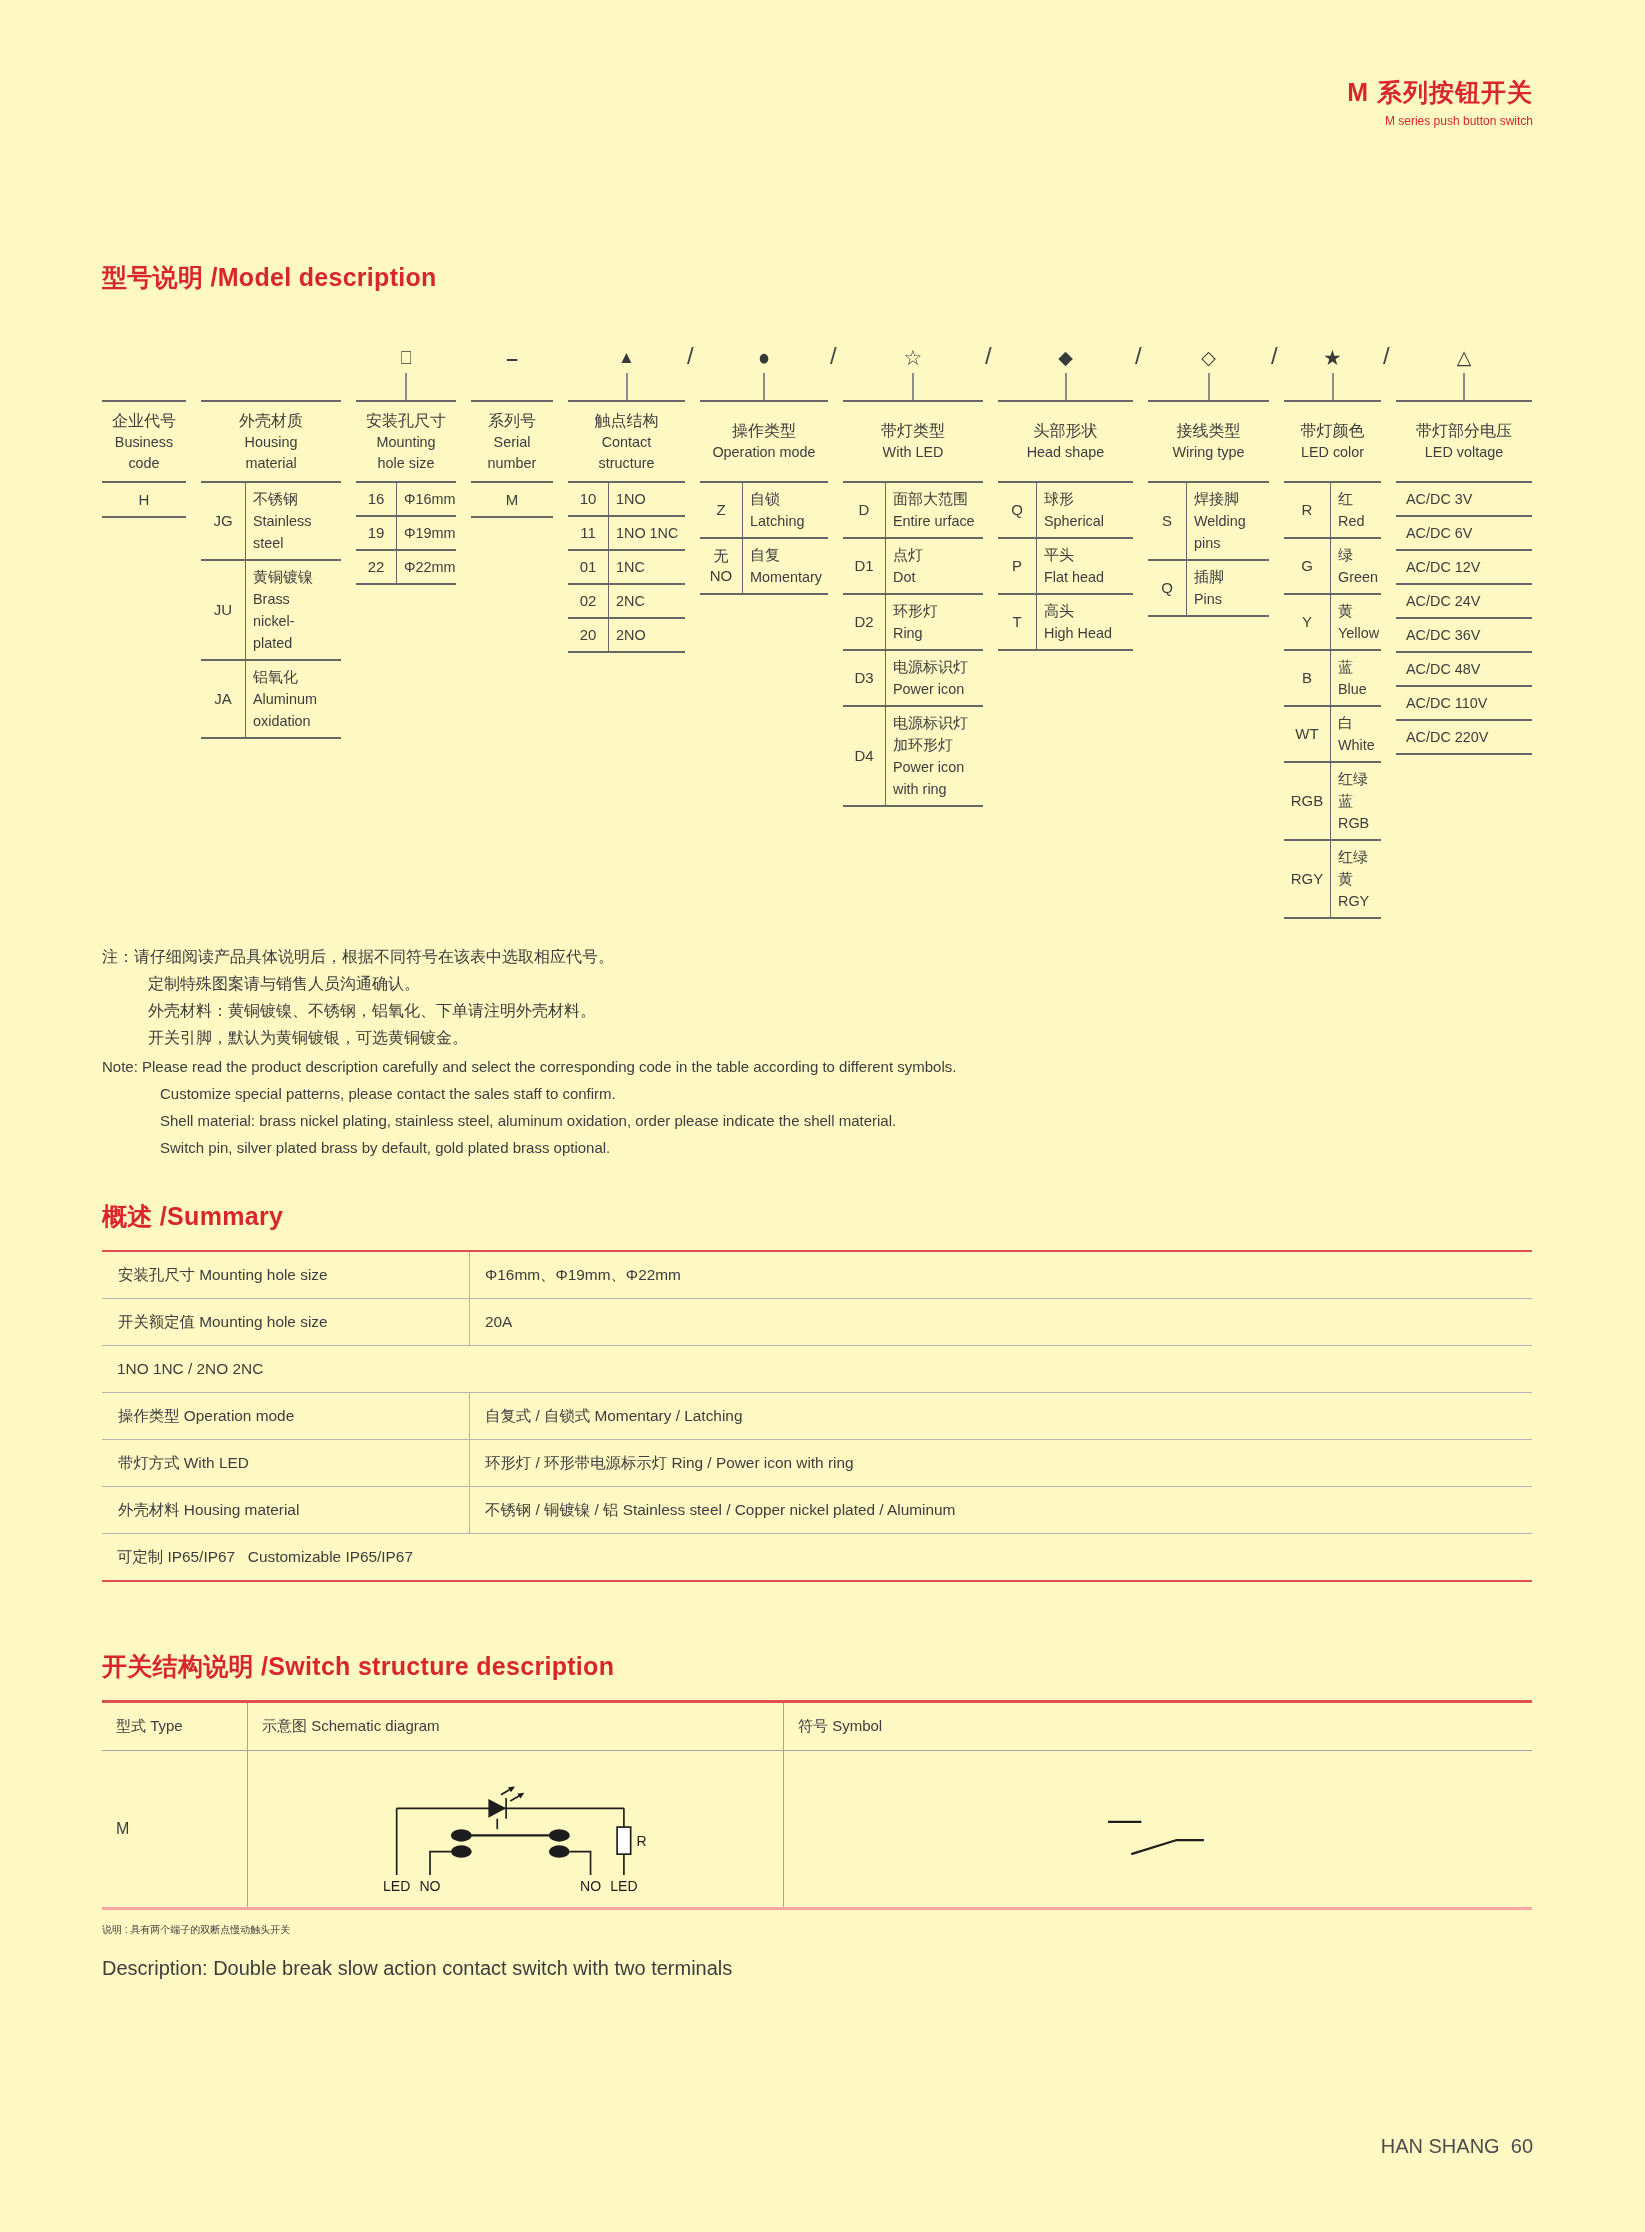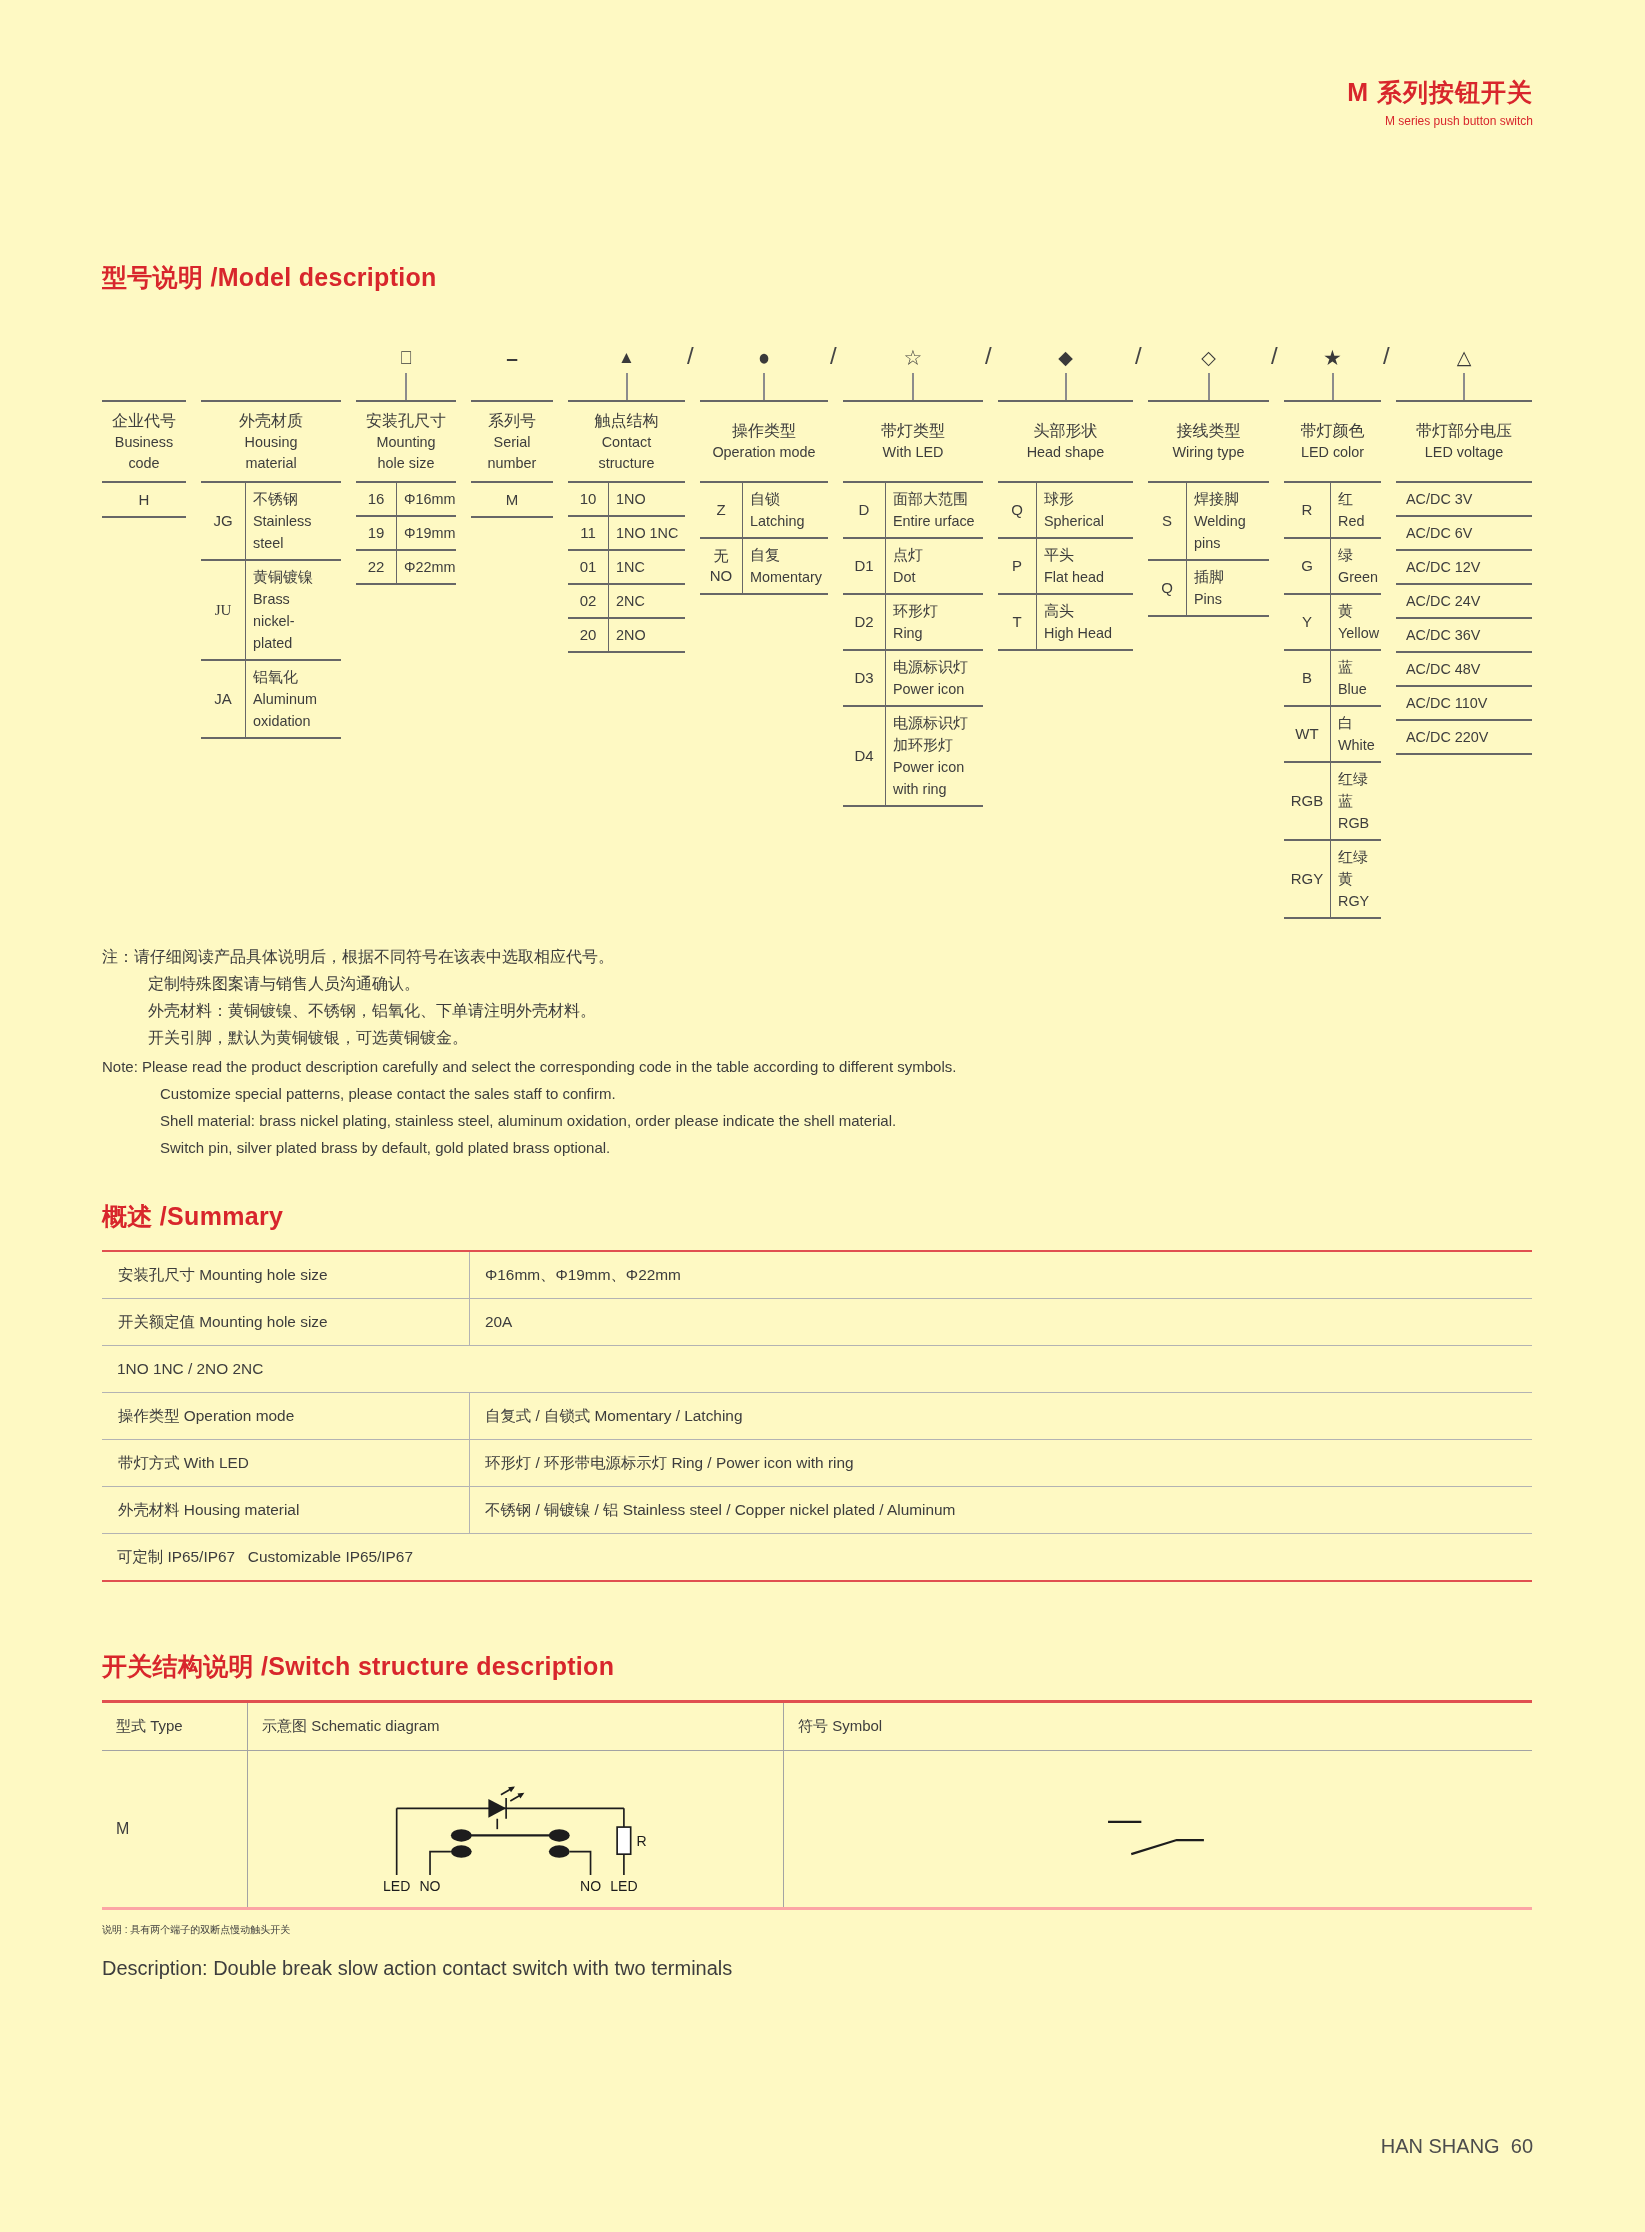--- a/index.html
+++ b/index.html
@@ -161,21 +161,21 @@
           <div class="m-body">
             <div class="m-row">
               <div class="m-code" style="flex-basis: 44px;">JG</div>
               <div class="m-label">
                 <div class="lab-cn">不锈钢</div>
                 <div class="lab-en">Stainless
 steel</div>
               </div>
             </div>
             <div class="m-row">
-              <div class="m-code" style="flex-basis: 44px; font-family: Liberation Serif, serif;">JU</div>
+              <div class="m-code" style="flex-basis: 44px;">JU</div>
               <div class="m-label">
                 <div class="lab-cn">黄铜镀镍</div>
                 <div class="lab-en">Brass
 nickel-
 plated</div>
               </div>
             </div>
             <div class="m-row">
               <div class="m-code" style="flex-basis: 44px;">JA</div>
               <div class="m-label">

